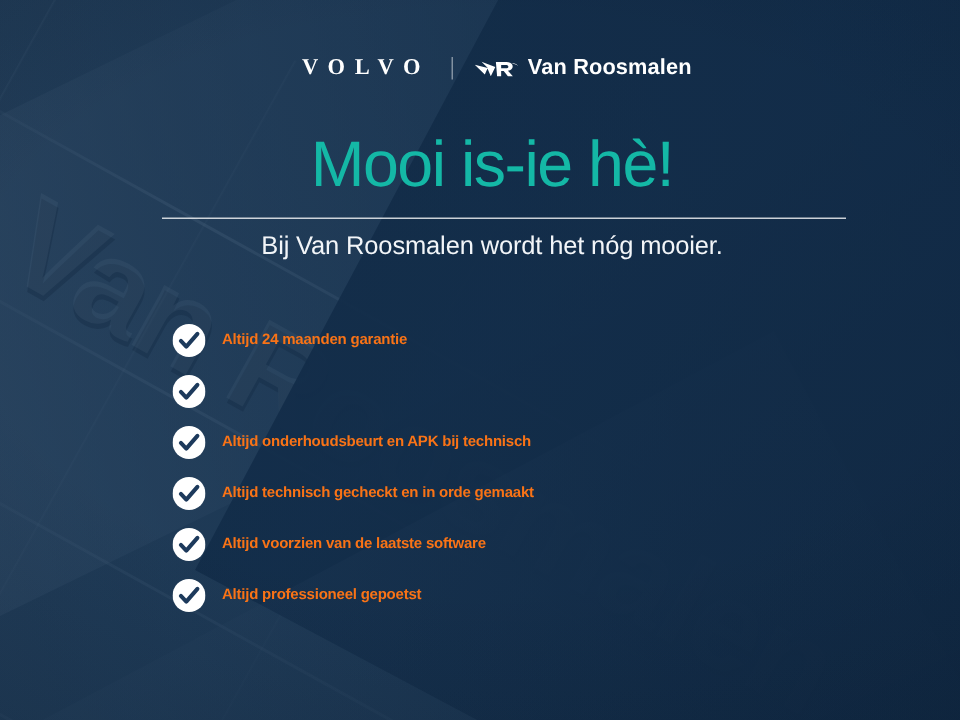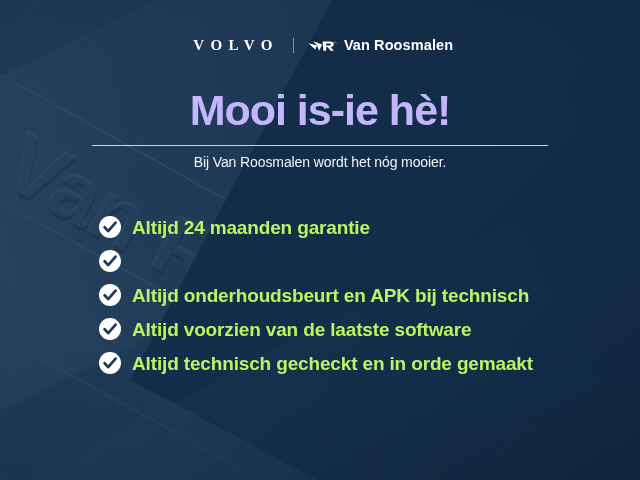--- a/index.html
+++ b/index.html
@@ -119,20 +119,21 @@
     position: absolute;
     inset: 0;
     background: radial-gradient(130% 100% at 50% 42%, rgba(0,0,0,0) 40%, rgba(6,20,36,.35) 100%);
   }
 
   
   .content {
     position: absolute;
     inset: 0;
     z-index: 5;
+    margin-left: 16px;
   }
 
   
   .logo-bar {
     position: absolute;
     top: 38px;
     left: 0;
     right: 0;
     display: flex;
     align-items: center;
@@ -169,22 +170,22 @@
   }
 
   
   .headline {
     position: absolute;
     top: 88px;
     left: 0;
     right: 0;
     text-align: center;
     font-size: 43px;
-    font-weight: 700;
-    color: #c4b5fd;
+    font-weight: 400;
+    color: #14b8a6;
     letter-spacing: -1px;
     line-height: 1.05;
   }
 
   
   .divider {
     position: absolute;
     top: 145px;
     left: 92px;
     width: 456px;
@@ -192,21 +193,21 @@
     background: rgba(255,255,255,.78);
   }
 
   
   .subtitle {
     position: absolute;
     top: 154px;
     left: 0;
     right: 0;
     text-align: center;
-    font-size: 14px;
+    font-size: 17px;
     font-weight: 400;
     color: #f2f5f8;
     letter-spacing: -.1px;
   }
 
   
   .benefits {
     position: absolute;
     top: 210px;
     left: 99px;
@@ -221,23 +222,23 @@
     gap: 11px;
     height: 34px;
   }
   .check-icon {
     flex: 0 0 auto;
     width: 22px;
     height: 22px;
     display: block;
   }
   .benefit-label {
-    font-size: 19px;
+    font-size: 10px;
     font-weight: 700;
-    color: #bef264;
+    color: #f97316;
     letter-spacing: -.15px;
     white-space: nowrap;
     line-height: 1;
   }
 </style>
 </head>
 <body>
 
 <div class="banner">
 
@@ -302,25 +303,32 @@
           <circle cx="11" cy="11" r="11" fill="#ffffff"></circle>
           <path d="M5.6 11.3 L9.2 15.1 L16.6 6.6" fill="none" stroke="#1d3a5c" stroke-width="2.7" stroke-linecap="round" stroke-linejoin="round"></path>
         </svg>
         <span class="benefit-label">Altijd onderhoudsbeurt en APK bij technisch</span>
       </li>
       <li class="benefit">
         <svg class="check-icon" viewBox="0 0 22 22">
           <circle cx="11" cy="11" r="11" fill="#ffffff"></circle>
           <path d="M5.6 11.3 L9.2 15.1 L16.6 6.6" fill="none" stroke="#1d3a5c" stroke-width="2.7" stroke-linecap="round" stroke-linejoin="round"></path>
         </svg>
+        <span class="benefit-label">Altijd technisch gecheckt en in orde gemaakt</span>
+      </li>
+      <li class="benefit">
+        <svg class="check-icon" viewBox="0 0 22 22">
+          <circle cx="11" cy="11" r="11" fill="#ffffff"></circle>
+          <path d="M5.6 11.3 L9.2 15.1 L16.6 6.6" fill="none" stroke="#1d3a5c" stroke-width="2.7" stroke-linecap="round" stroke-linejoin="round"></path>
+        </svg>
         <span class="benefit-label">Altijd voorzien van de laatste software</span>
       </li>
       <li class="benefit">
         <svg class="check-icon" viewBox="0 0 22 22">
           <circle cx="11" cy="11" r="11" fill="#ffffff"></circle>
           <path d="M5.6 11.3 L9.2 15.1 L16.6 6.6" fill="none" stroke="#1d3a5c" stroke-width="2.7" stroke-linecap="round" stroke-linejoin="round"></path>
         </svg>
-        <span class="benefit-label">Altijd technisch gecheckt en in orde gemaakt</span>
+        <span class="benefit-label">Altijd professioneel gepoetst</span>
       </li>
     </ul>
 
   </div>
 </div>
 
 </body></html>

